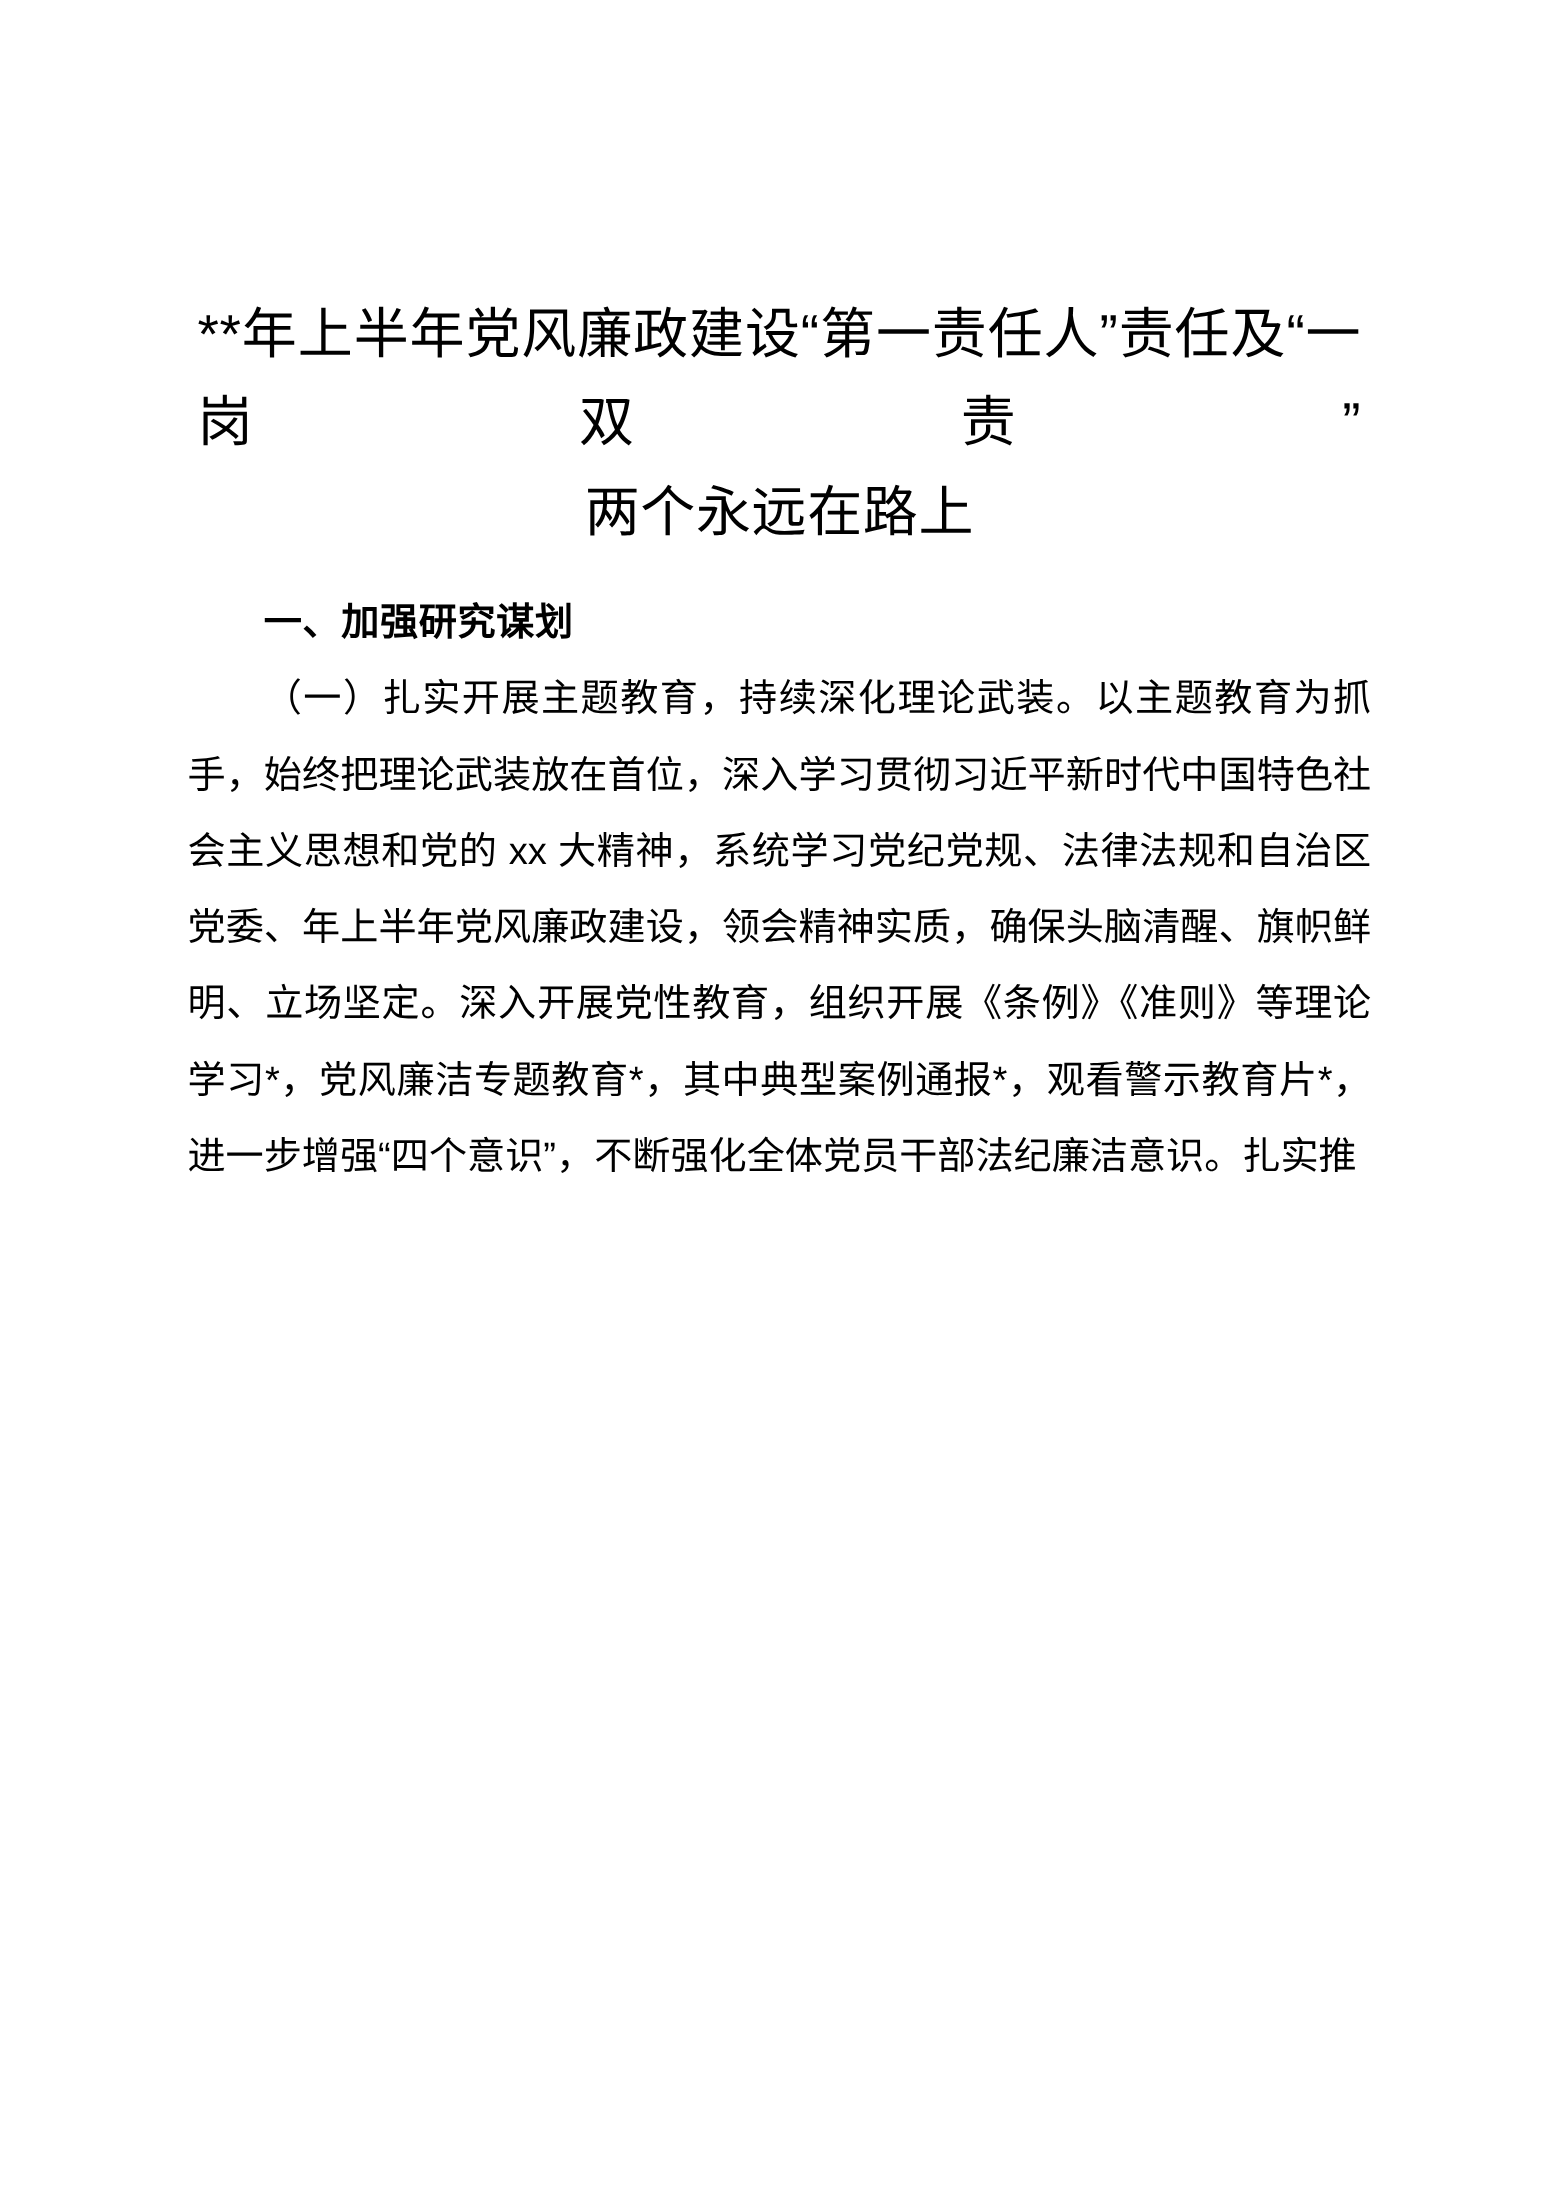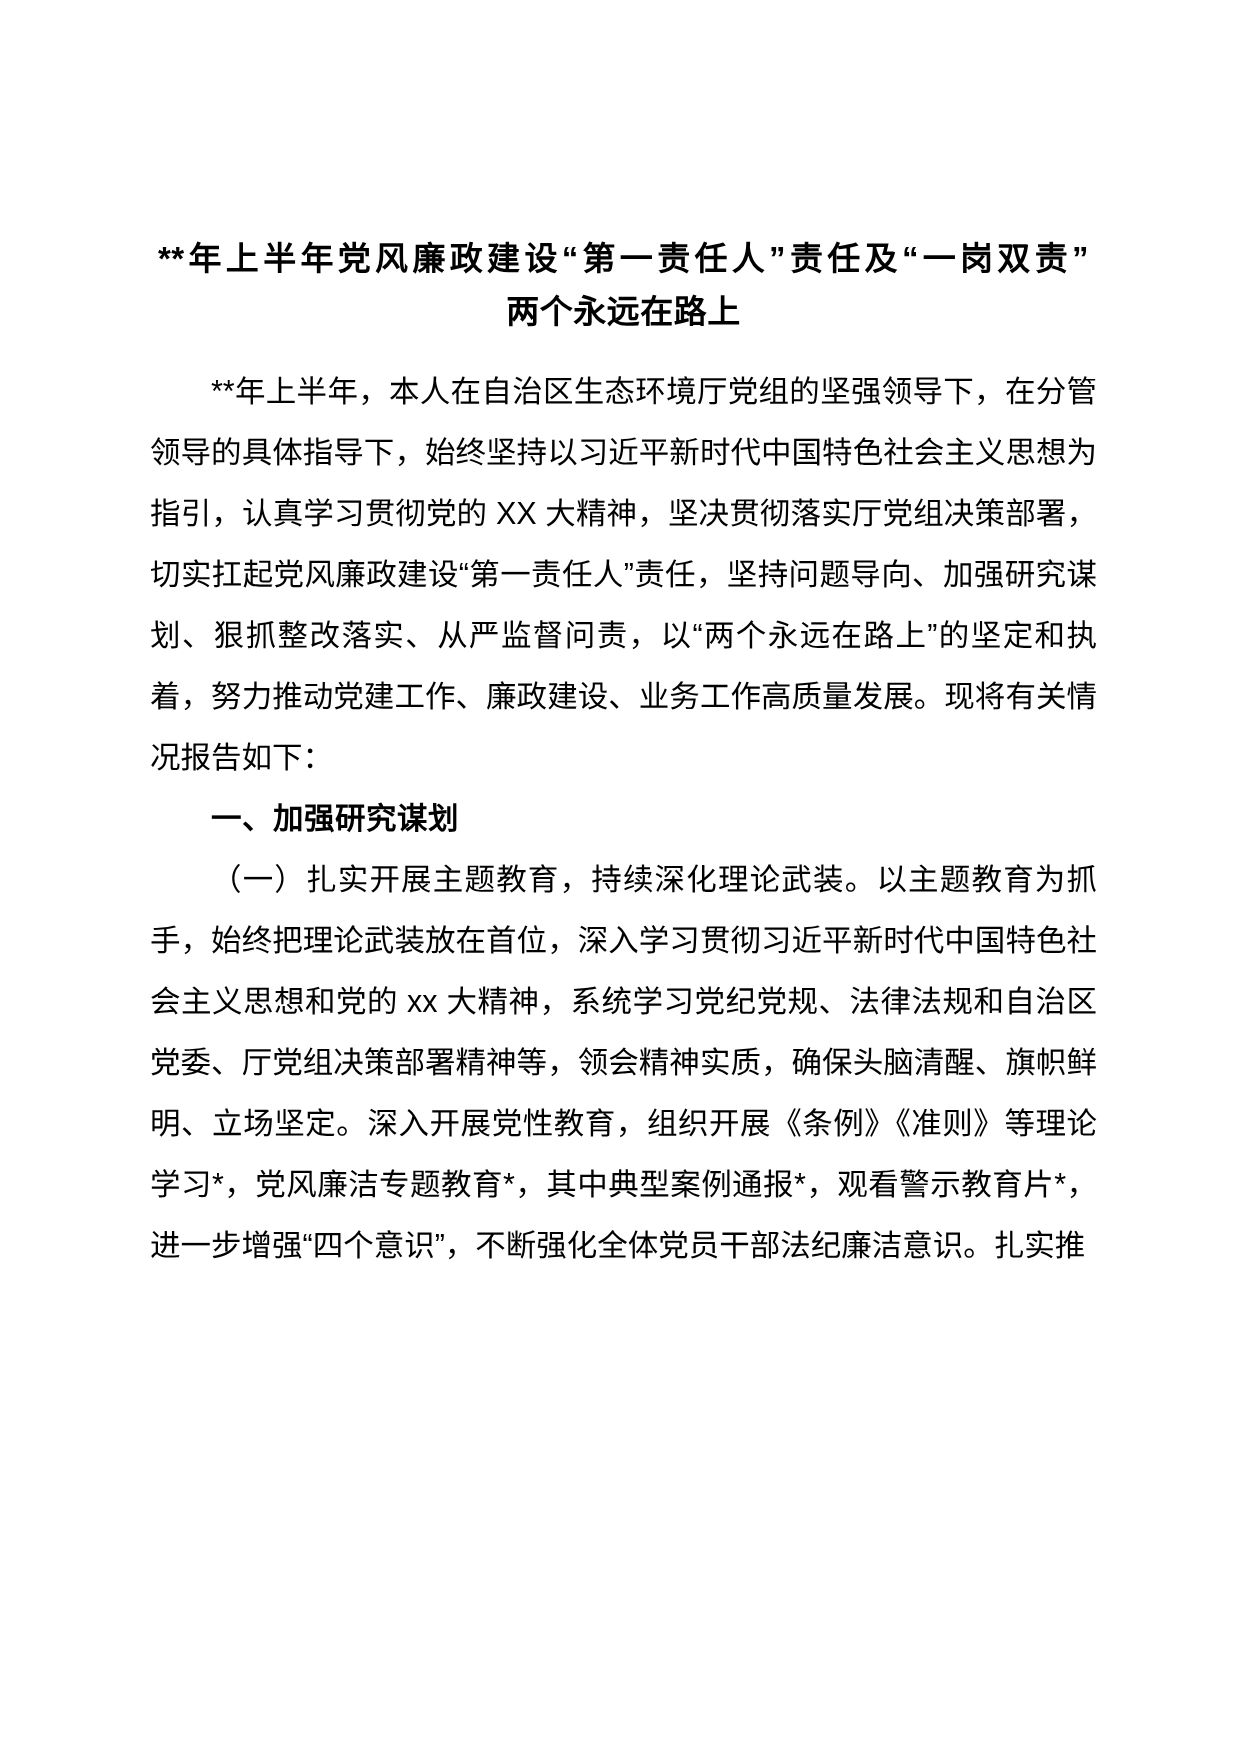--- a/index.html
+++ b/index.html
@@ -19,22 +19,22 @@
   .page {
     position: relative;
     width: 1240px;
     height: 1754px;
     background: #ffffff;
     box-sizing: border-box;
     padding: 232px 143px 0 150px;
   }
 
   .doc-title {
-    font-size: 33px;
-    font-weight: bold;
+    font-size: 44px;
+    font-weight: normal;
     line-height: 1.62;
     text-align: center;
     letter-spacing: 0.5px;
     margin: 0 0 22px 0;
     padding: 0 6px;
   }
   .doc-title .title-line {
     display: block;
   }
   .doc-title .title-line-1 {
@@ -75,19 +75,18 @@
 </head>
 <body>
 
 <div class="page">
 
   <h1 class="doc-title">
     <span class="title-line title-line-1">**年上半年党风廉政建设“第一责任人”责任及“一岗双责”</span>
     <span class="title-line title-line-2">两个永远在路上</span>
   </h1>
 
-  <p class="body-text indent">**年上半年，本人在自治区生态环境厅党组的坚强领导下，在分管领导的具体指导下，始终坚持以习近平新时代中国特色社会主义思想为指引，认真学习贯彻党的 XX 大精神，坚决贯彻落实厅党组决策部署，切实扛起党风廉政建设“第一责任人”责任，坚持问题导向、加强研究谋划、狠抓整改落实、从严监督问责，以“两个永远在路上”的坚定和执着，努力推动党建工作、廉政建设、业务工作高质量发展。现将有关情况报告如下：</p>
 
   <h2 class="section-heading">一、加强研究谋划</h2>
 
-  <p class="body-text indent">（一）扎实开展主题教育，持续深化理论武装。以主题教育为抓手，始终把理论武装放在首位，深入学习贯彻习近平新时代中国特色社会主义思想和党的 xx 大精神，系统学习党纪党规、法律法规和自治区党委、厅党组决策部署精神等，领会精神实质，确保头脑清醒、旗帜鲜明、立场坚定。深入开展党性教育，组织开展《条例》《准则》等理论学习*，党风廉洁专题教育*，其中典型案例通报*，观看警示教育片*，进一步增强“四个意识”，不断强化全体党员干部法纪廉洁意识。扎实推</p>
+  <p class="body-text indent">（一）扎实开展主题教育，持续深化理论武装。以主题教育为抓手，始终把理论武装放在首位，深入学习贯彻习近平新时代中国特色社会主义思想和党的 xx 大精神，系统学习党纪党规、法律法规和自治区党委、年上半年党风廉政建设，领会精神实质，确保头脑清醒、旗帜鲜明、立场坚定。深入开展党性教育，组织开展《条例》《准则》等理论学习*，党风廉洁专题教育*，其中典型案例通报*，观看警示教育片*，进一步增强“四个意识”，不断强化全体党员干部法纪廉洁意识。扎实推</p>
 
 </div>
 
 </body></html>

